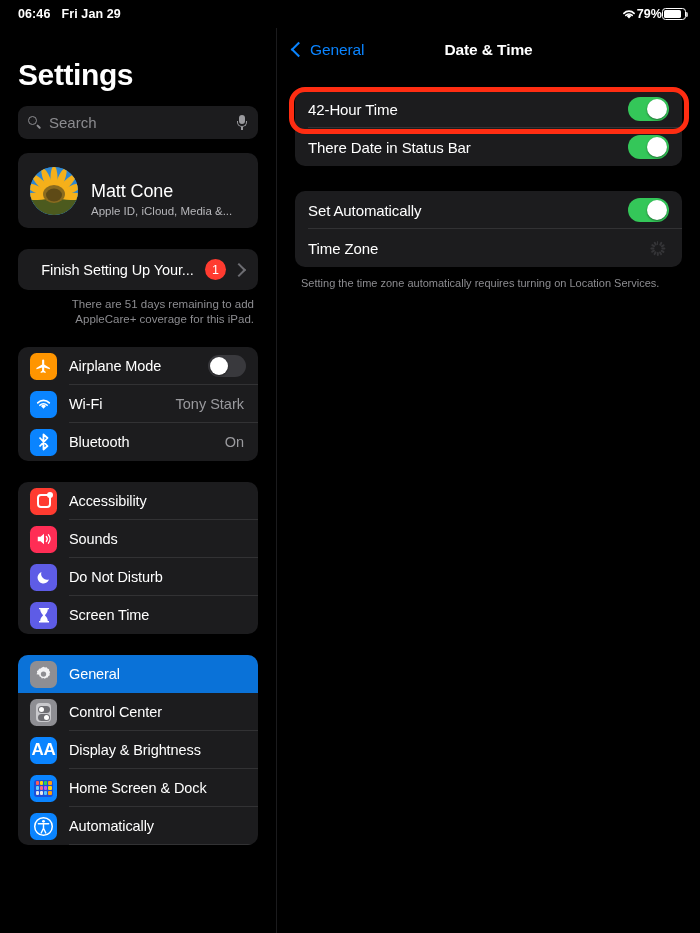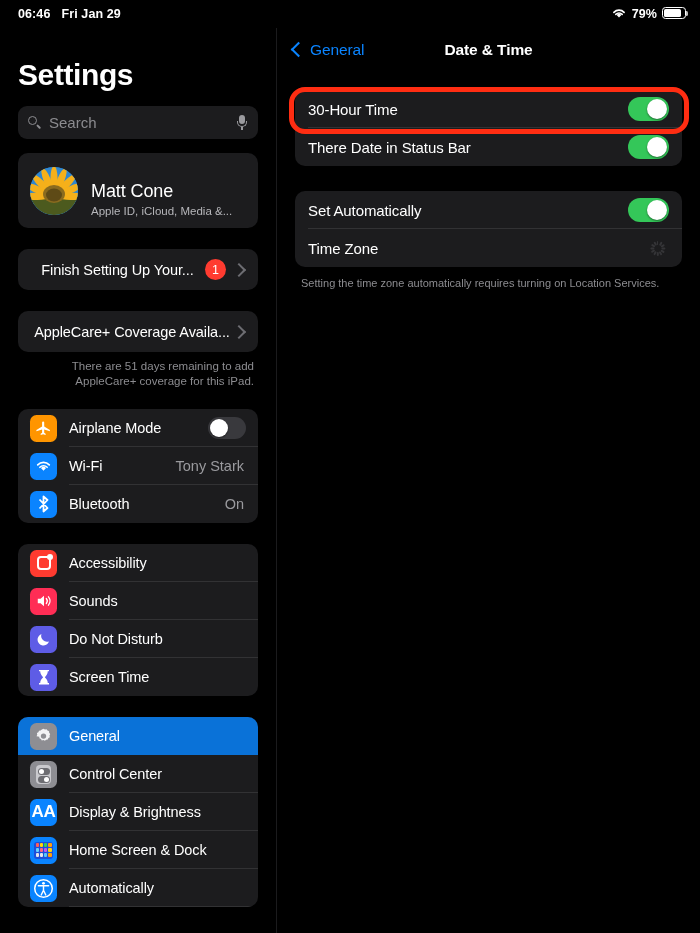--- a/index.html
+++ b/index.html
@@ -31,21 +31,21 @@
     height: 28px;
     display: flex;
     align-items: center;
     padding: 0 14px 0 18px;
     font-size: 12.5px;
     font-weight: bold;
     letter-spacing: 0.1px;
     z-index: 40;
   }
   .status-left { display: flex; align-items: center; gap: 11px; }
-  .status-right { margin-left: auto; display: flex; align-items: flex-start; gap: 5px; }
+  .status-right { margin-left: auto; display: flex; align-items: center; }
   .batt-pct { font-size: 12.5px; font-weight: bold; }
   .wifi-glyph { display: inline-block; width: 16px; height: 12px; position: relative; }
   .batt {
     width: 24px; height: 12px;
     border: 1.4px solid #fff;
     border-radius: 3.5px;
     position: relative;
     box-sizing: border-box;
   }
   .batt::after {
@@ -486,26 +486,20 @@
       </div>
 
       <div class="group spaced-lg">
         <div class="simple-row">
           <span class="label-main">Finish Setting Up Your...</span>
           <span class="badge">1</span>
           <span class="chev"></span>
         </div>
       </div>
 
-      <div class="group spaced-lg">
-        <div class="simple-row">
-          <span class="label-main">AppleCare+ Coverage Availa...</span>
-          <span class="chev"></span>
-        </div>
-      </div>
       <div class="group-note">There are 51 days remaining to add AppleCare+ coverage for this iPad.</div>
 
       <div class="group spaced-lg">
 
         <div class="item-row">
           <span class="app-icon ic-plane">
             <svg width="17" height="17" viewBox="0 0 24 24" fill="#fff">
               <path d="M21 16v-2l-8-5V3.5a1.5 1.5 0 0 0-3 0V9l-8 5v2l8-2.5V18l-2 1.5V21l3.5-1 3.5 1v-1.5L13 18v-4.5z"></path>
             </svg>
           </span>
@@ -658,21 +652,21 @@
       <div class="nav-bar">
         <div class="back-btn">
           <span class="back-chev"></span>
           <span>General</span>
         </div>
         <div class="nav-title">Date &amp; Time</div>
       </div>
 
       <div class="d-group" style="margin-top:19px;">
         <div class="d-row">
-          <span class="d-label">30-Hour Time</span>
+          <span class="d-label">42-Hour Time</span>
           <span class="toggle on">
               <span class="knob"></span>
             </span>
           <span class="sep"></span>
         </div>
         <div class="d-row">
           <span class="d-label">There Date in Status Bar</span>
           <span class="toggle on">
               <span class="knob"></span>
             </span>

